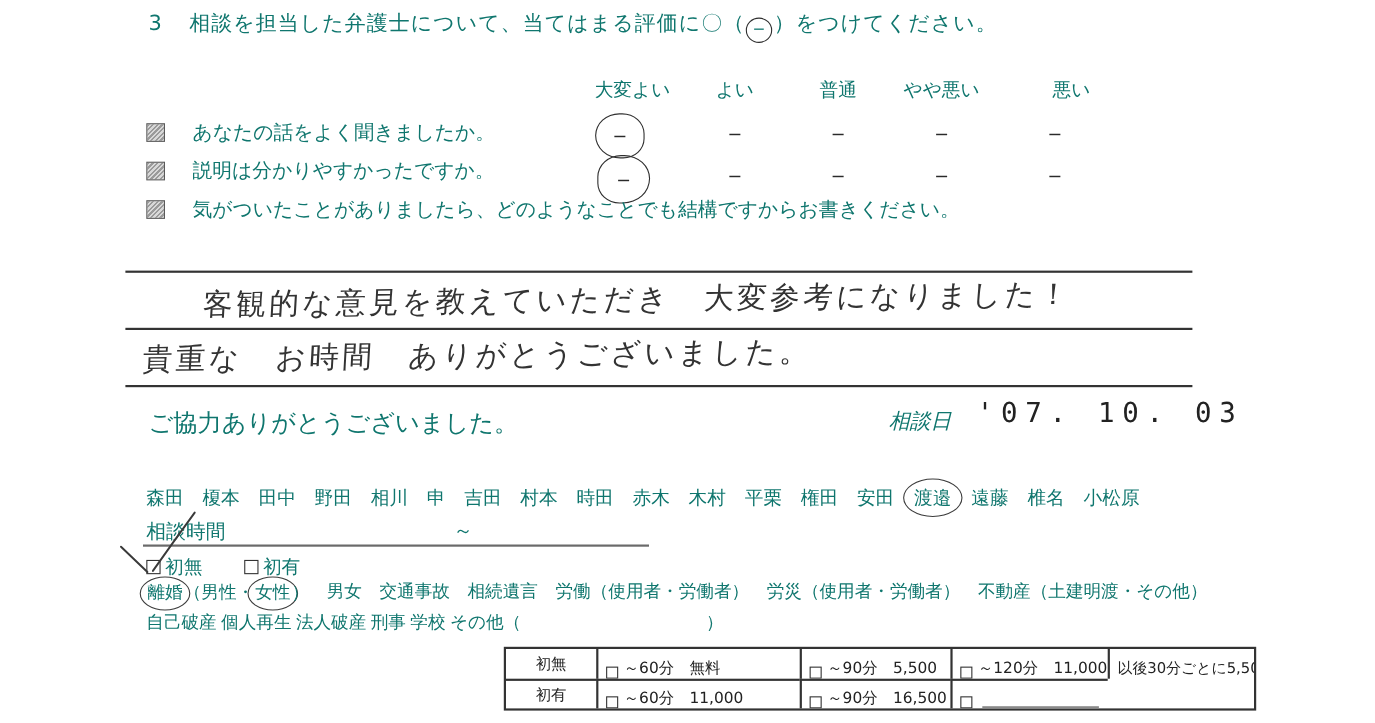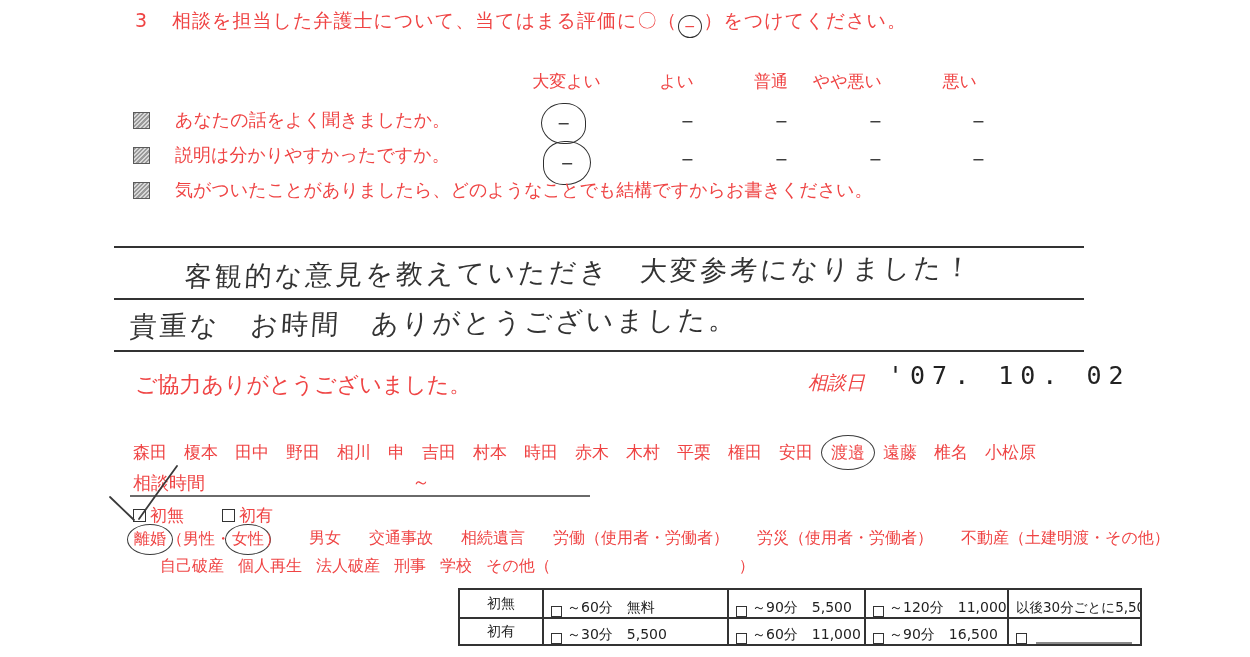--- a/index.html
+++ b/index.html
@@ -3,30 +3,30 @@
 <meta charset="utf-8">
 <style>
   html,body{margin:0;padding:0;}
   body{
     width:1250px;height:657px;position:relative;overflow:hidden;
     background:#ffffff;color:#1d1d1d;
     font-family:"DejaVu Sans","Liberation Sans",sans-serif;
   }
   .abs{position:absolute;}
   
-  .print{white-space:nowrap;color:#ef4444;}
+  .print{white-space:nowrap;color:#0f766e;}
   .title-line{top:8px;left:135px;font-size:19px;letter-spacing:1px;}
   .title-number{margin-right:24px;}
   .circle-mark{
     display:inline-flex;align-items:center;justify-content:center;
     width:22px;height:21px;border:1.6px solid #2e2e2e;border-radius:50%;
     font-size:14px;vertical-align:-4px;margin:0 1px;
   }
   
-  .col-cell{position:absolute;width:84px;text-align:right;font-size:17px;white-space:nowrap;}
+  .col-cell{position:absolute;width:84px;text-align:center;font-size:17px;white-space:nowrap;margin-left:16px;}
   .q-text{font-size:18px;white-space:nowrap;}
   .bullet{
     position:absolute;left:133px;width:15px;height:15px;border:1px solid #5a5a5a;
     background:repeating-linear-gradient(135deg,#9a9a9a 0 1.5px,#d8d8d8 1.5px 3px);
   }
   .dash{font-size:16px;color:#2a2a2a;}
   .rating-circle{
     position:absolute;display:flex;align-items:center;justify-content:center;
     border:1.7px solid #2f2f2f;background:transparent;color:#2a2a2a;
   }
@@ -52,22 +52,22 @@
   }
   
   .ct-label{top:471px;left:133px;font-size:18px;}
   .ct-line{top:495px;left:130px;width:460px;height:2px;background:#6a6a6a;}
   .ct-tilde{top:470px;left:412px;font-size:18px;}
   
   .fv-row{top:504px;left:133px;display:flex;gap:38px;font-size:17px;}
   .fv-item{display:flex;align-items:center;gap:4px;}
   .cbx{display:inline-block;width:13px;height:13px;border:1.6px solid #333;box-sizing:border-box;}
   
-  .cat1{top:528px;left:133px;display:flex;gap:28px;font-size:16px;white-space:nowrap;}
-  .cat2{top:556px;left:133px;display:flex;gap:14px;font-size:16px;white-space:nowrap;align-items:flex-start;margin-left:27px;}
+  .cat1{top:528px;left:133px;display:flex;gap:16px;font-size:16px;white-space:nowrap;}
+  .cat2{top:556px;left:133px;display:flex;gap:4px;font-size:16px;white-space:nowrap;align-items:flex-start;}
   .circled-word{
     display:inline-block;border:1.6px solid #3c3c3c;border-radius:50%;
     padding:4px 6px;margin:-4px -6px;
   }
   .paren-spacer{display:inline-block;width:160px;}
   
   .fee-table{
     top:588px;left:458px;width:680px;
     display:grid;grid-template-columns:82px 185px 137px 143px 133px;
     grid-auto-rows:27px;border:2px solid #333;box-sizing:content-box;
@@ -87,21 +87,21 @@
 <body>
 
 <div class="abs print title-line">
   <span class="title-number">3</span><span>相談を担当した弁護士について、当てはまる評価に〇（</span><span class="circle-mark">−</span><span>）をつけてください。</span>
 </div>
 
 <div class="abs col-cell print" style="left:517px;top:70px;">大変よい</div>
 <div class="abs col-cell print" style="left:610px;top:70px;">よい</div>
 <div class="abs col-cell print" style="left:704px;top:70px;">普通</div>
 <div class="abs col-cell print" style="left:798px;top:70px;">やや悪い</div>
-<div class="abs col-cell print" style="left:893px;top:70px;">悪い</div>
+<div class="abs col-cell print" style="left:916px;top:70px;">悪い</div>
 
 <div class="bullet" style="top:112px;"></div>
 <div class="abs print q-text" style="left:175px;top:108px;">あなたの話をよく聞きましたか。</div>
 <div class="rating-circle rc1">
     <span class="dash">−</span>
   </div>
 <div class="abs col-cell dash" style="left:610px;top:112px;">−</div>
 <div class="abs col-cell dash" style="left:704px;top:112px;">−</div>
 <div class="abs col-cell dash" style="left:798px;top:112px;">−</div>
 <div class="abs col-cell dash" style="left:901px;top:112px;">−</div>
@@ -121,21 +121,21 @@
 
 <div class="rule" style="top:246px;"></div>
 <div class="rule" style="top:298px;"></div>
 <div class="rule" style="top:350px;"></div>
 
 <div class="handwriting" style="left:185px;top:254px;">客観的な意見を教えていただき　大変参考になりました！</div>
 <div class="handwriting" style="left:130px;top:305px;">貴重な　お時間　ありがとうございました。</div>
 
 <div class="abs print thanks">ご協力ありがとうございました。</div>
 <div class="abs print date-label">相談日</div>
-<div class="abs print date-stamp">'07. 10. 02</div>
+<div class="abs print date-stamp">'07. 10. 03</div>
 
 <div class="abs print names-row">
   <span>森田</span>
   <span>榎本</span>
   <span>田中</span>
   <span>野田</span>
   <span>相川</span>
   <span>申</span>
   <span>吉田</span>
   <span>村本</span>
@@ -199,24 +199,20 @@
     </div>
   <div class="ft-cell ft-data ft-bl">
       <span class="cbx-s"></span>
       <span>～120分　11,000</span>
     </div>
   <div class="ft-cell ft-data ft-bl" style="font-size:13.5px;">以後30分ごとに5,500</div>
 
   <div class="ft-cell ft-label ft-bt">初有</div>
   <div class="ft-cell ft-data ft-bl ft-bt">
       <span class="cbx-s"></span>
-      <span>～30分　5,500</span>
-    </div>
-  <div class="ft-cell ft-data ft-bl ft-bt">
-      <span class="cbx-s"></span>
       <span>～60分　11,000</span>
     </div>
   <div class="ft-cell ft-data ft-bl ft-bt">
       <span class="cbx-s"></span>
       <span>～90分　16,500</span>
     </div>
   <div class="ft-cell ft-data ft-bl ft-bt">
       <span class="cbx-s"></span>
       <span class="ft-underline"></span>
     </div>

